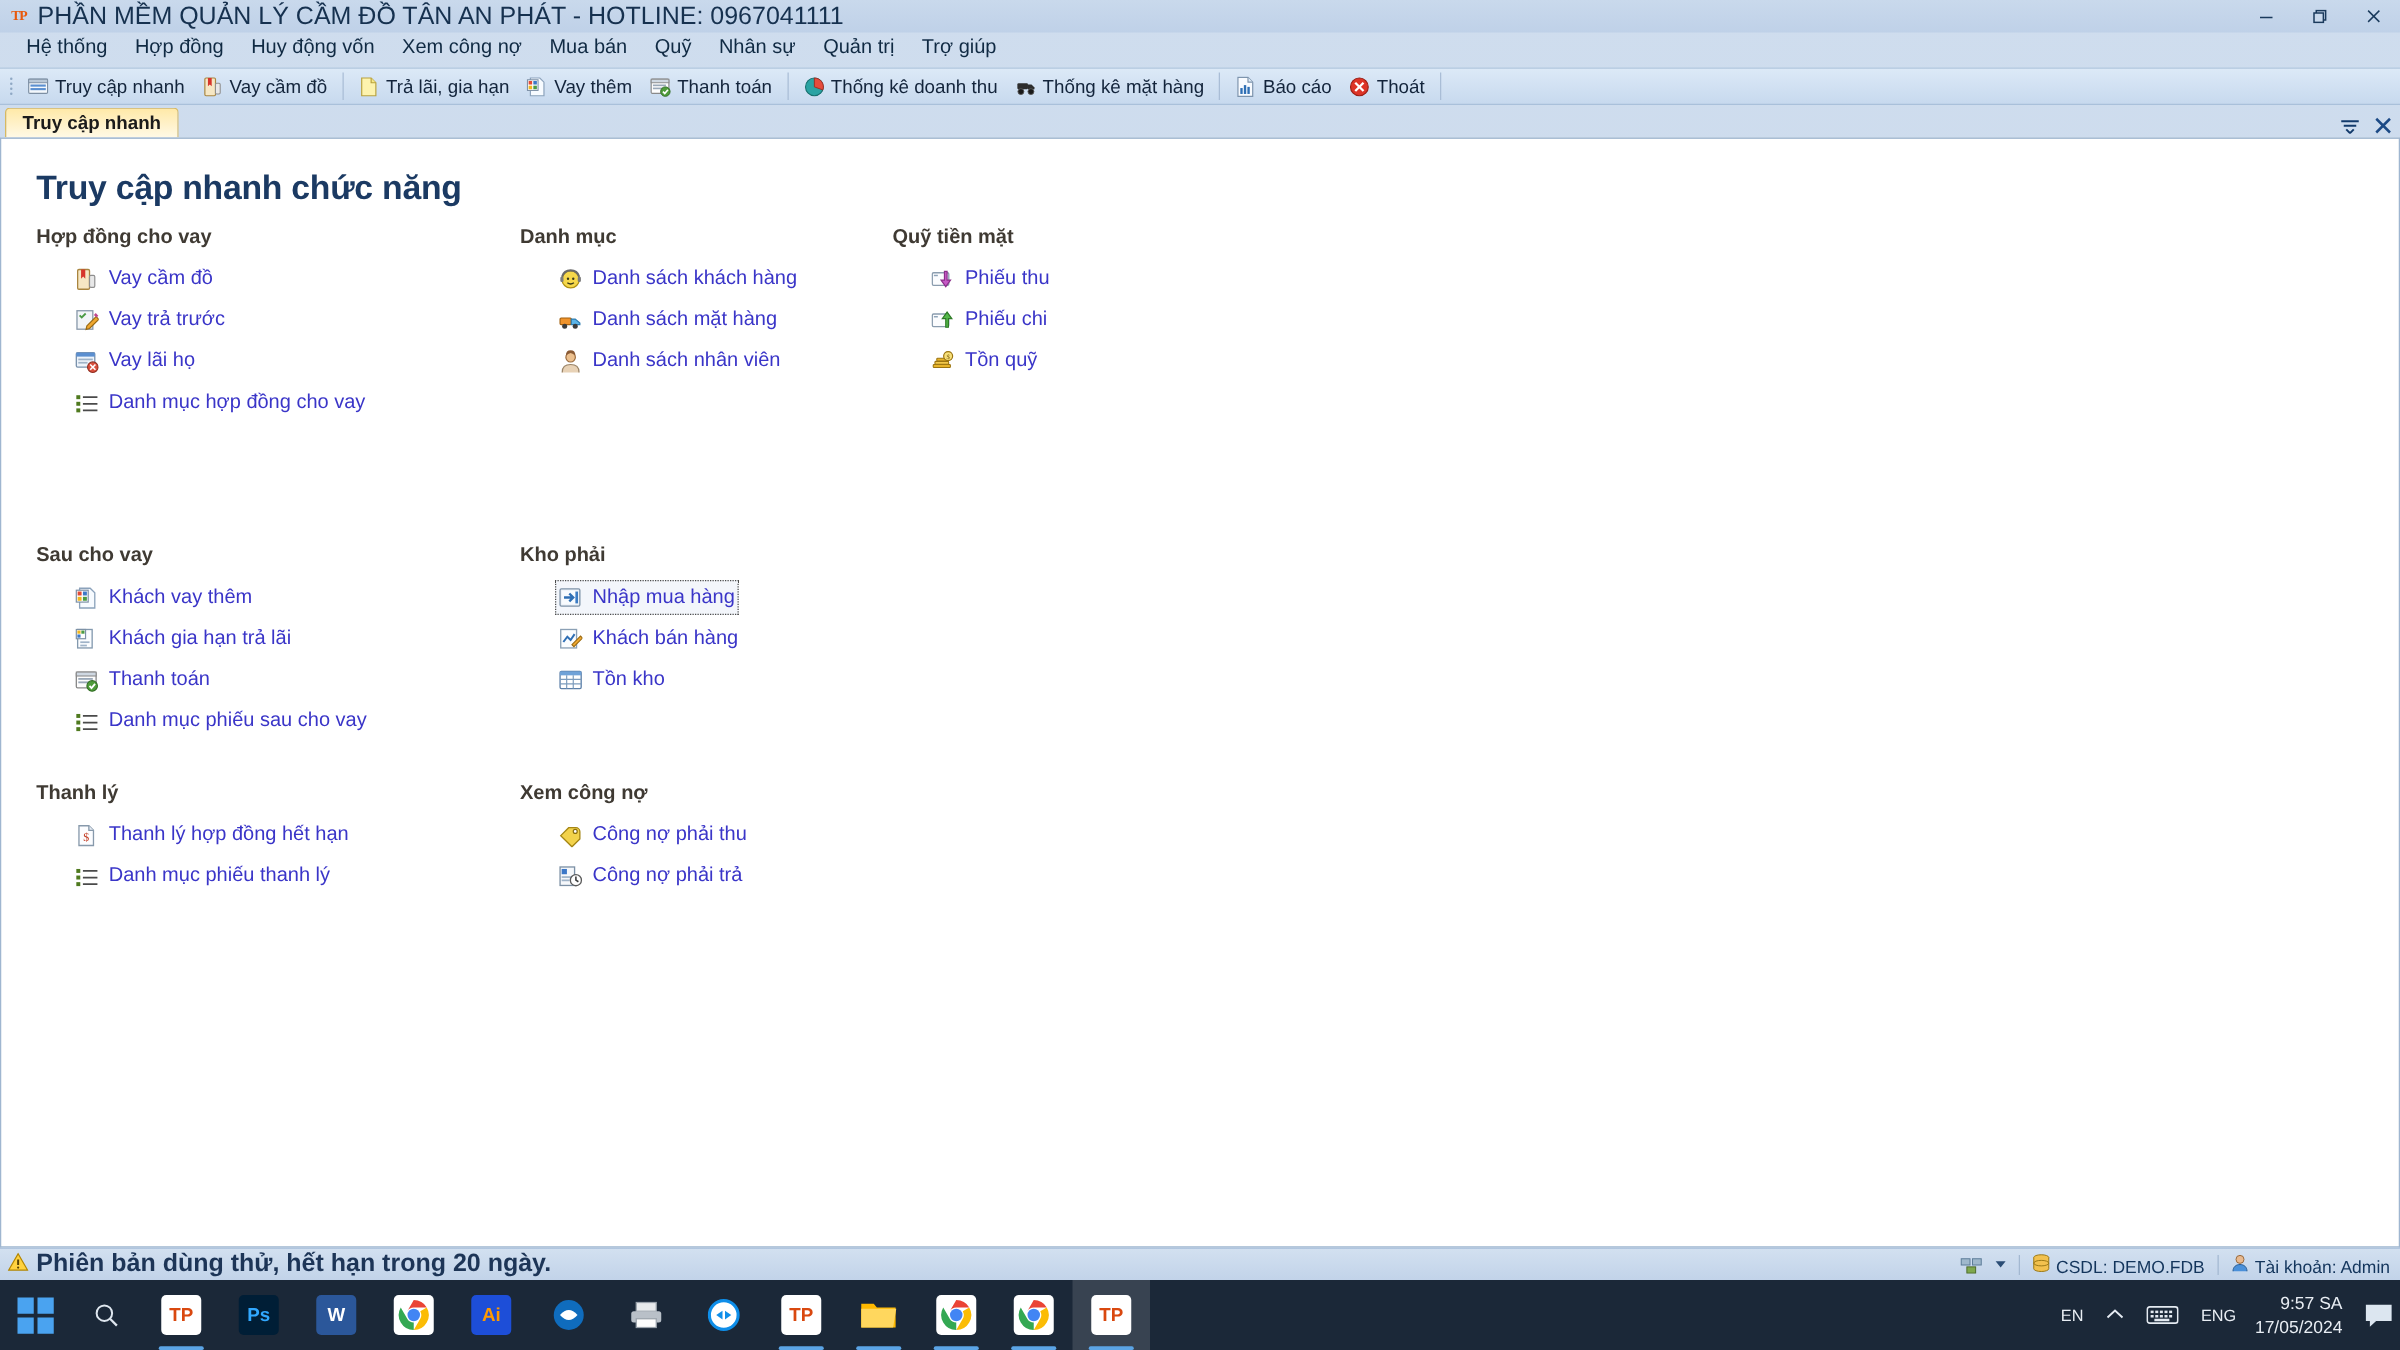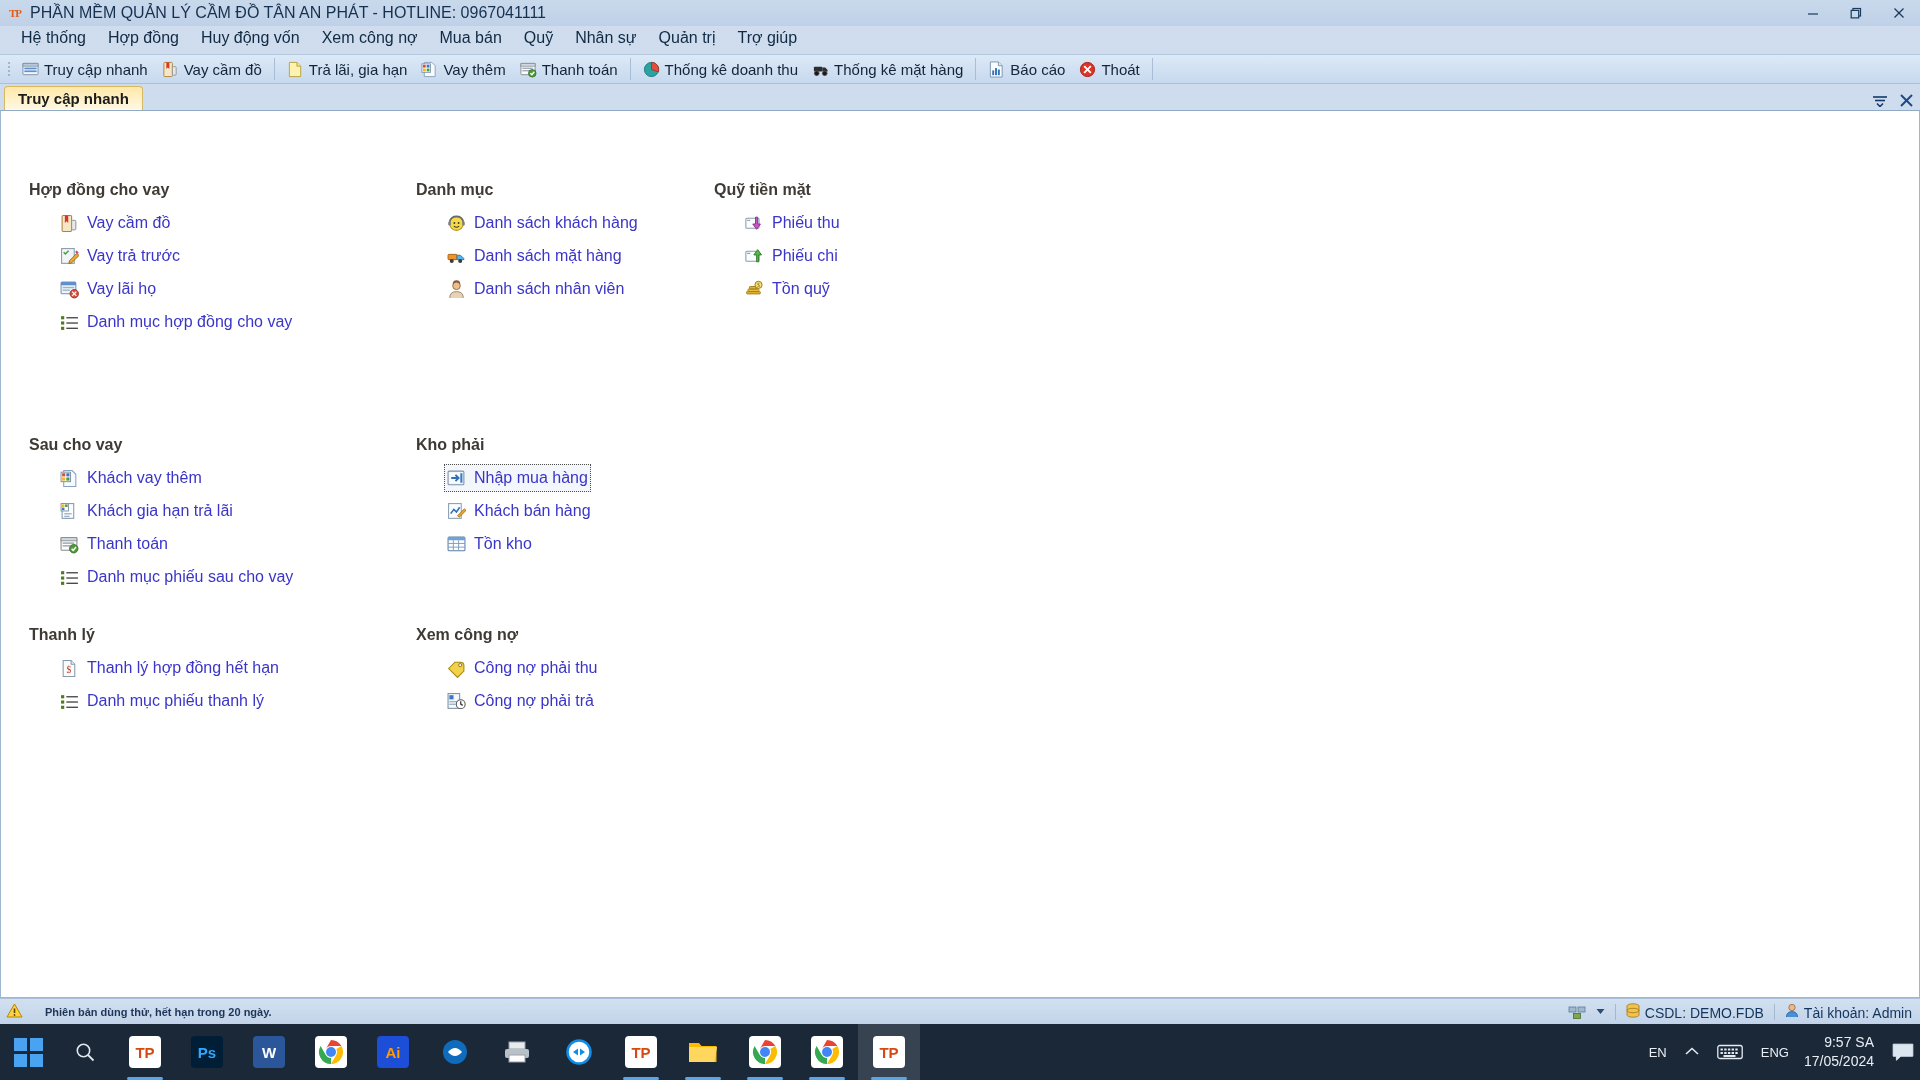--- a/index.html
+++ b/index.html
@@ -29,21 +29,21 @@
     width: 18px; height: 18px;
     display: flex; align-items: center; justify-content: center;
     margin-right: 6px;
   }
   .title-icon .logo {
     font-size: 11px; font-weight: bold; color: #e8590c;
     font-family: "Liberation Serif", serif;
     letter-spacing: -1px;
   }
   .title-text {
-    font-size: 16px; color: #16314f;
+    font-size: 20px; color: #16314f;
     font-family: "Liberation Sans", sans-serif;
     white-space: nowrap;
   }
   .win-buttons {
     position: absolute; right: 0; top: 0;
     display: flex; height: 26px;
   }
   .win-btn {
     width: 43px; height: 26px;
     display: flex; align-items: center; justify-content: center;
@@ -180,22 +180,22 @@
   .statusbar {
     height: 26px;
     flex: 0 0 26px;
     display: flex; align-items: center;
     background: linear-gradient(#d2e0f0, #c2d3e9);
     border-top: 1px solid #a9c0da;
     padding: 0 6px;
     position: relative;
   }
   .status-warn {
-    display: flex; align-items: center; gap: 22px;
-    font-size: 11px; font-weight: bold; color: #1d3557;
+    display: flex; align-items: center; gap: 6px;
+    font-size: 20px; font-weight: bold; color: #1d3557;
   }
   .status-right {
     position: absolute; right: 8px;
     display: flex; align-items: center; gap: 10px;
     font-size: 14px; color: #13355c;
   }
   .status-right .sr-item { display: flex; align-items: flex-end; gap: 5px; }
   .st-sep { width: 1px; height: 16px; background: #a3b8d1; }
 
   
@@ -399,20 +399,21 @@
       <div class="ts-btn">
         <svg width="15" height="15" viewBox="0 0 15 15">
           <line x1="2" y1="2" x2="13" y2="13" stroke="#1c4a86" stroke-width="2"></line>
           <line x1="13" y1="2" x2="2" y2="13" stroke="#1c4a86" stroke-width="2"></line>
         </svg>
       </div>
     </div>
   </div>
 
   <div class="client">
+    <div class="page-title">Truy cập nhanh chức năng</div>
     <div class="grid" id="grid">
         <div class="col col-1">
           <div class="group" style="position: absolute; top: 0px; left: 0px;">
             <div class="group-title">Hợp đồng cho vay</div>
             <div class="links">
               <div class="link-row">
                 <span class="link-ico"><svg width="19" height="19" viewBox="0 0 18 18">
                     <rect x="2" y="1.5" width="9" height="15" rx="1" fill="#f6e7c4" stroke="#a9853f" stroke-width="1"></rect>
                     <path d="M4.6 1.5 h3.2 v7 l-1.6 -1.6 l-1.6 1.6 z" fill="#d6352b"></path>
                     <rect x="11" y="6" width="4" height="9" rx="1" fill="#e8e8e8" stroke="#8e8e8e" stroke-width="0.9"></rect>

